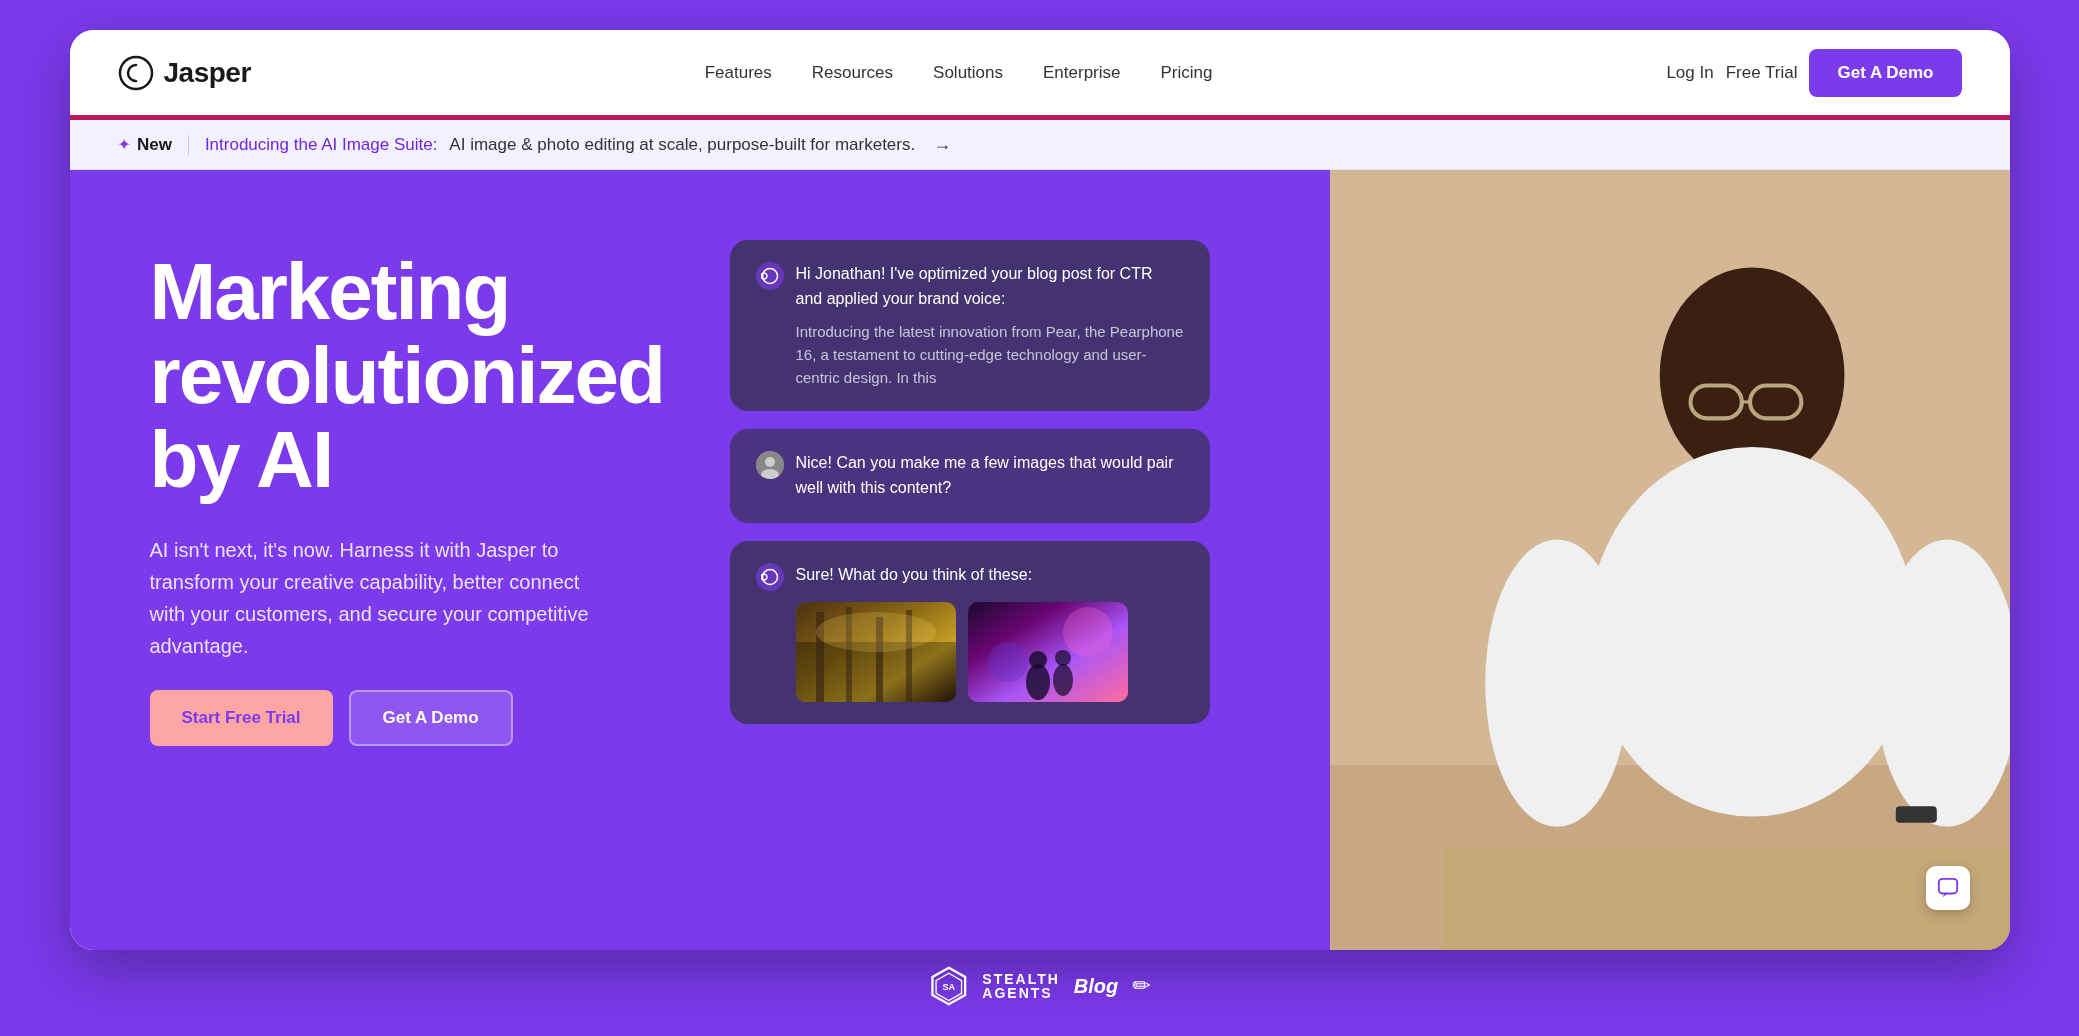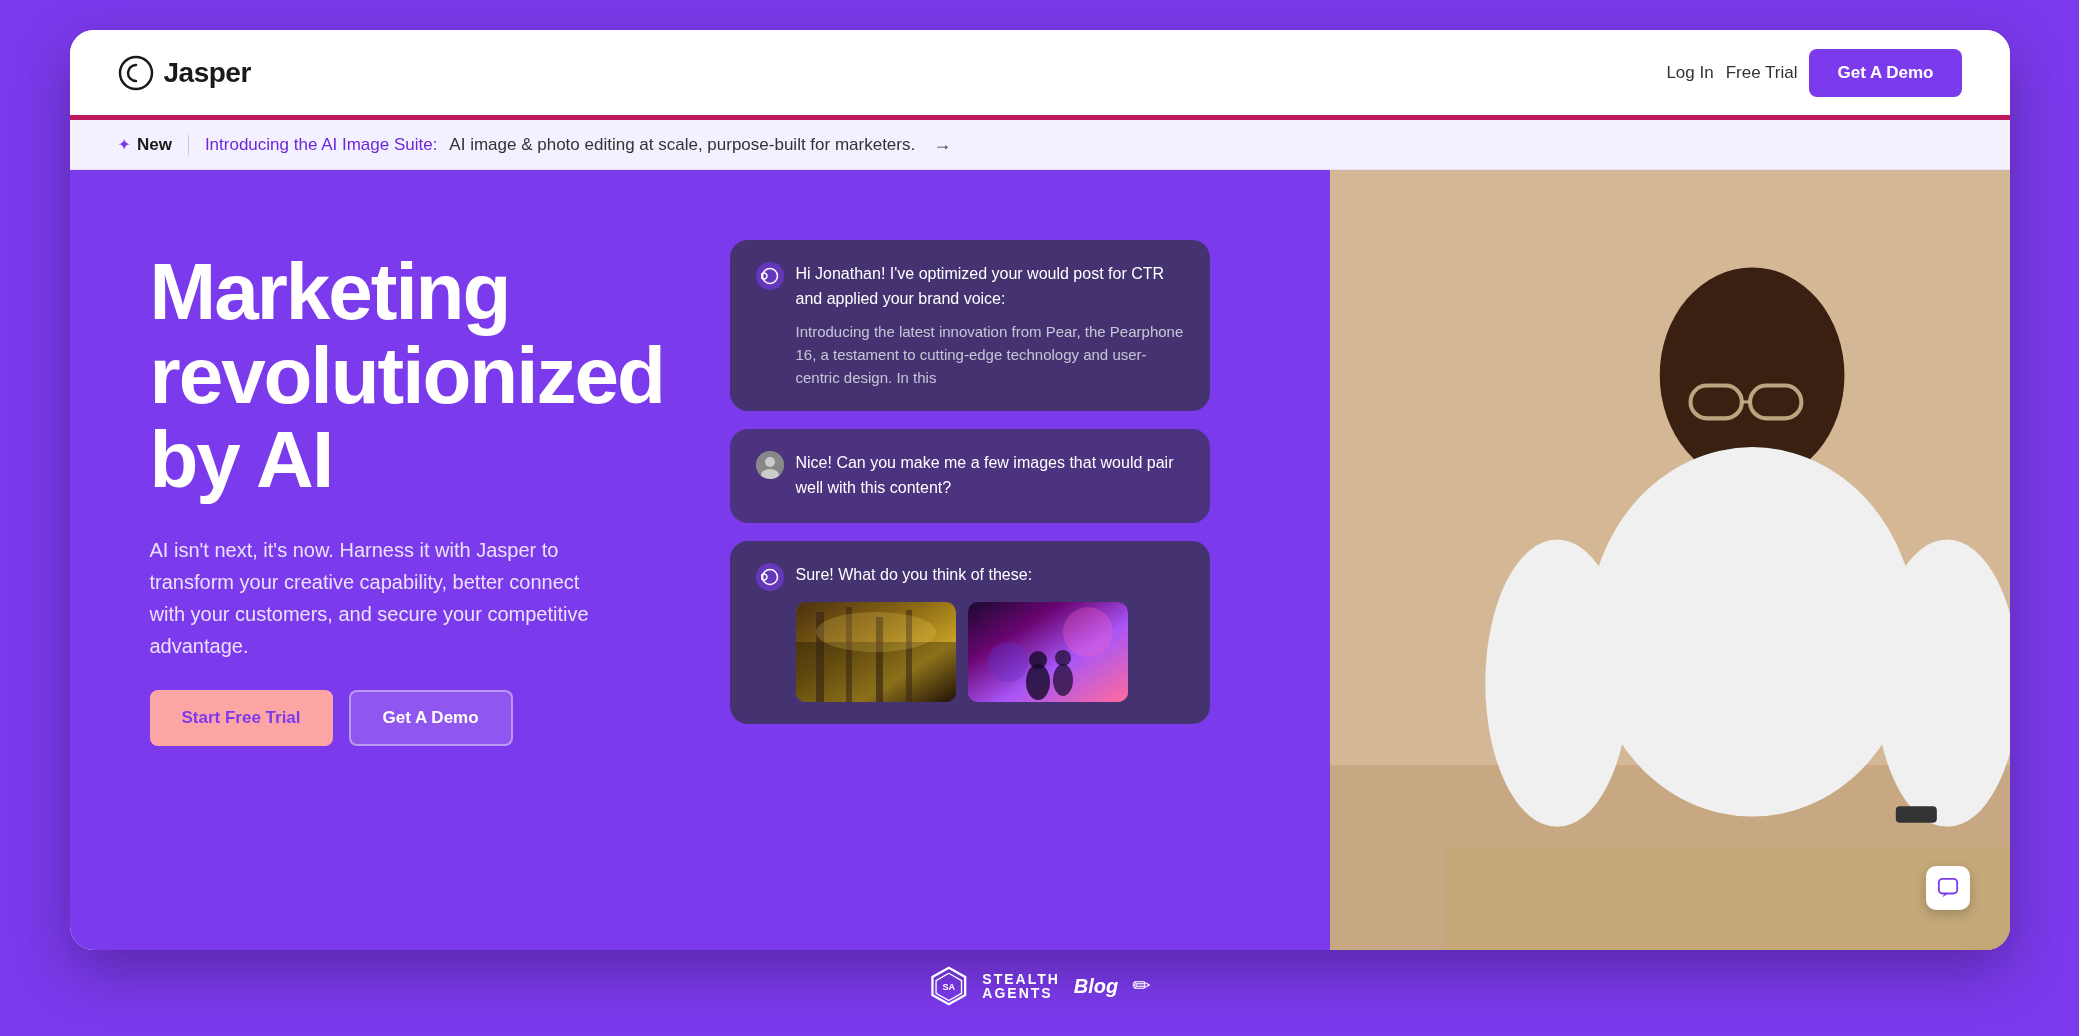--- a/index.html
+++ b/index.html
@@ -421,20 +421,27 @@
   <nav class="navbar">
     <div class="logo-area">
 
       <svg class="logo-icon" viewBox="0 0 36 36">
         <circle cx="18" cy="18" r="16" fill="none" stroke="#1a1a1a" stroke-width="2.5"></circle>
         <path d="M 18 10 A 8 8 0 1 0 18 26" fill="none" stroke="#1a1a1a" stroke-width="2.5" stroke-linecap="round"></path>
       </svg>
       <span class="logo-text">Jasper</span>
     </div>
 
+    <div class="nav-links">
+      <a class="nav-link">Features</a>
+      <a class="nav-link">Resources</a>
+      <a class="nav-link">Solutions</a>
+      <a class="nav-link">Enterprise</a>
+      <a class="nav-link">Pricing</a>
+    </div>
 
     <div class="nav-actions">
       <span class="nav-login">Log In</span>
       <span class="nav-free-trial">Free Trial</span>
       <button class="btn-demo">Get A Demo</button>
     </div>
   </nav>
 
   <div class="announcement-banner">
     <div class="banner-new-badge">
@@ -492,21 +499,21 @@
 
         <div class="chat-bubble chat-bubble-ai">
           <div class="inline-bubble">
             <div class="ai-avatar">
               <svg width="18" height="18" viewBox="0 0 24 24" fill="none">
                 <circle cx="12" cy="12" r="10" stroke="#fff" stroke-width="2"></circle>
                 <path d="M8 12 A4 4 0 1 0 8 12.1" fill="none" stroke="#fff" stroke-width="2" stroke-linecap="round"></path>
               </svg>
             </div>
             <div>
-              <p class="chat-text">Hi Jonathan! I've optimized your would post for CTR and applied your brand voice:</p>
+              <p class="chat-text">Hi Jonathan! I've optimized your blog post for CTR and applied your brand voice:</p>
               <p class="chat-text-faded">Introducing the latest innovation from Pear, the Pearphone 16, a testament to cutting-edge technology and user-centric design. In this</p>
             </div>
           </div>
         </div>
 
         <div class="chat-bubble chat-bubble-user">
           <div class="inline-bubble">
             <div class="user-avatar">
 
               <svg width="28" height="28" viewBox="0 0 28 28">

